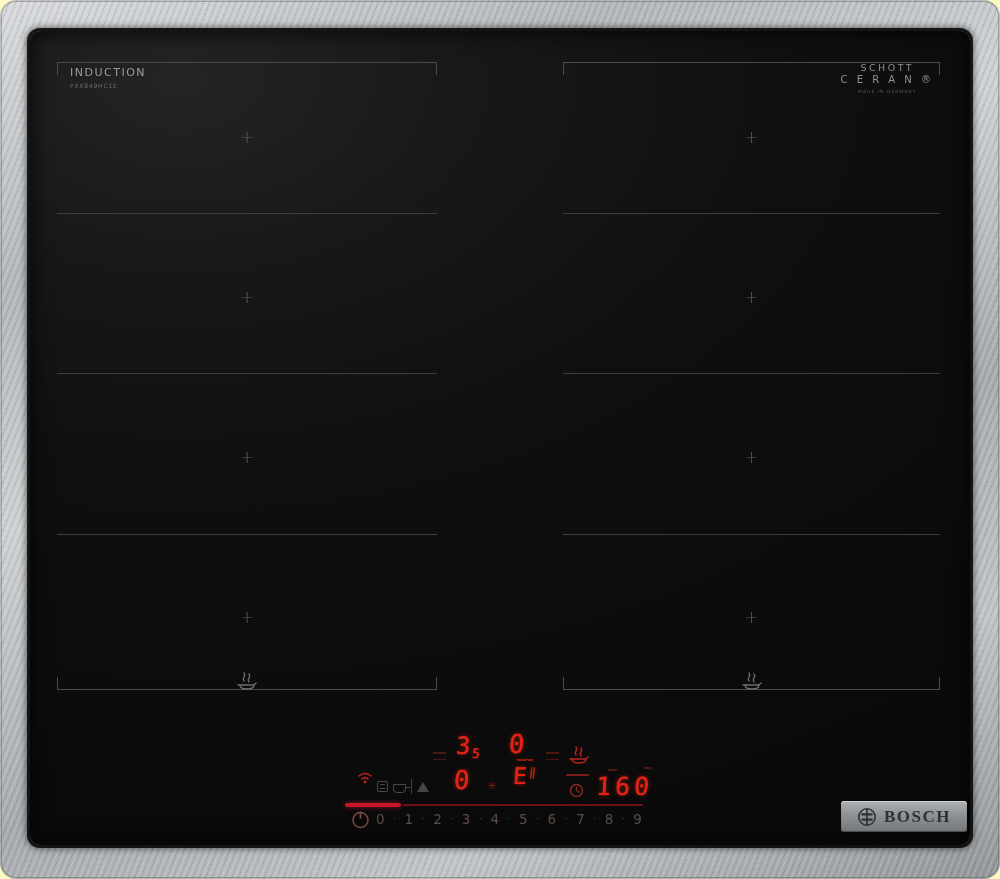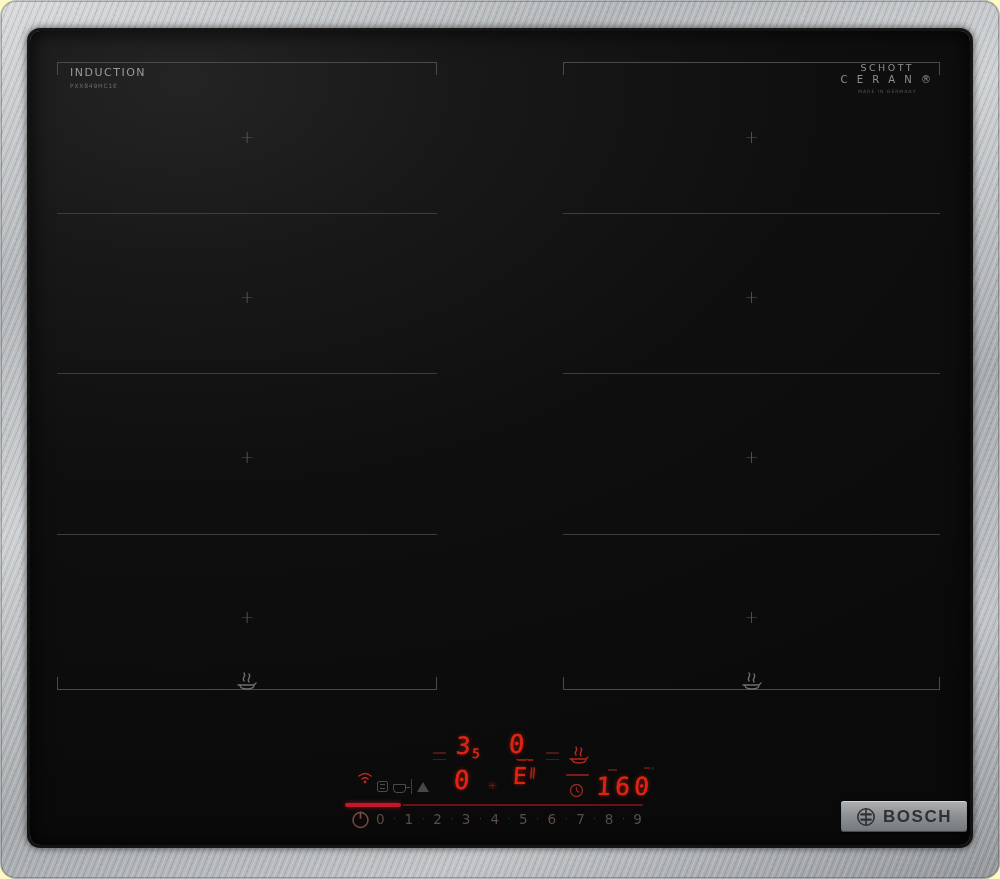--- a/index.html
+++ b/index.html
@@ -98,21 +98,21 @@
   .levels{position:absolute;left:346px;top:780px;width:266px;display:flex;align-items:center;
           justify-content:space-between;color:#5c4c44;font-size:13.5px;}
   .levels .dot{font-size:9px;color:#483c36;}
 
   
   .badge{position:absolute;left:811px;top:770px;width:126px;height:31px;border-radius:3px;
          background:linear-gradient(180deg,#aeb2b5 0%,#8e9295 45%,#74787b 100%);
          box-shadow:inset 0 1px 0 rgba(255,255,255,.45), inset 0 -1px 1px rgba(0,0,0,.4), 0 1px 3px rgba(0,0,0,.6);
          display:flex;align-items:center;justify-content:center;gap:7px;}
   .badge .bname{font-size:17px;font-weight:bold;letter-spacing:1.5px;color:#2e3234;
-                font-family:Liberation Sans, sans-serif;}
+                font-family:Liberation Serif, serif;}
   svg{display:block;}
 </style>
 </head>
 <body>
 
 <div class="stage">
   <div class="frame"></div>
 
   <div class="glass">
 

